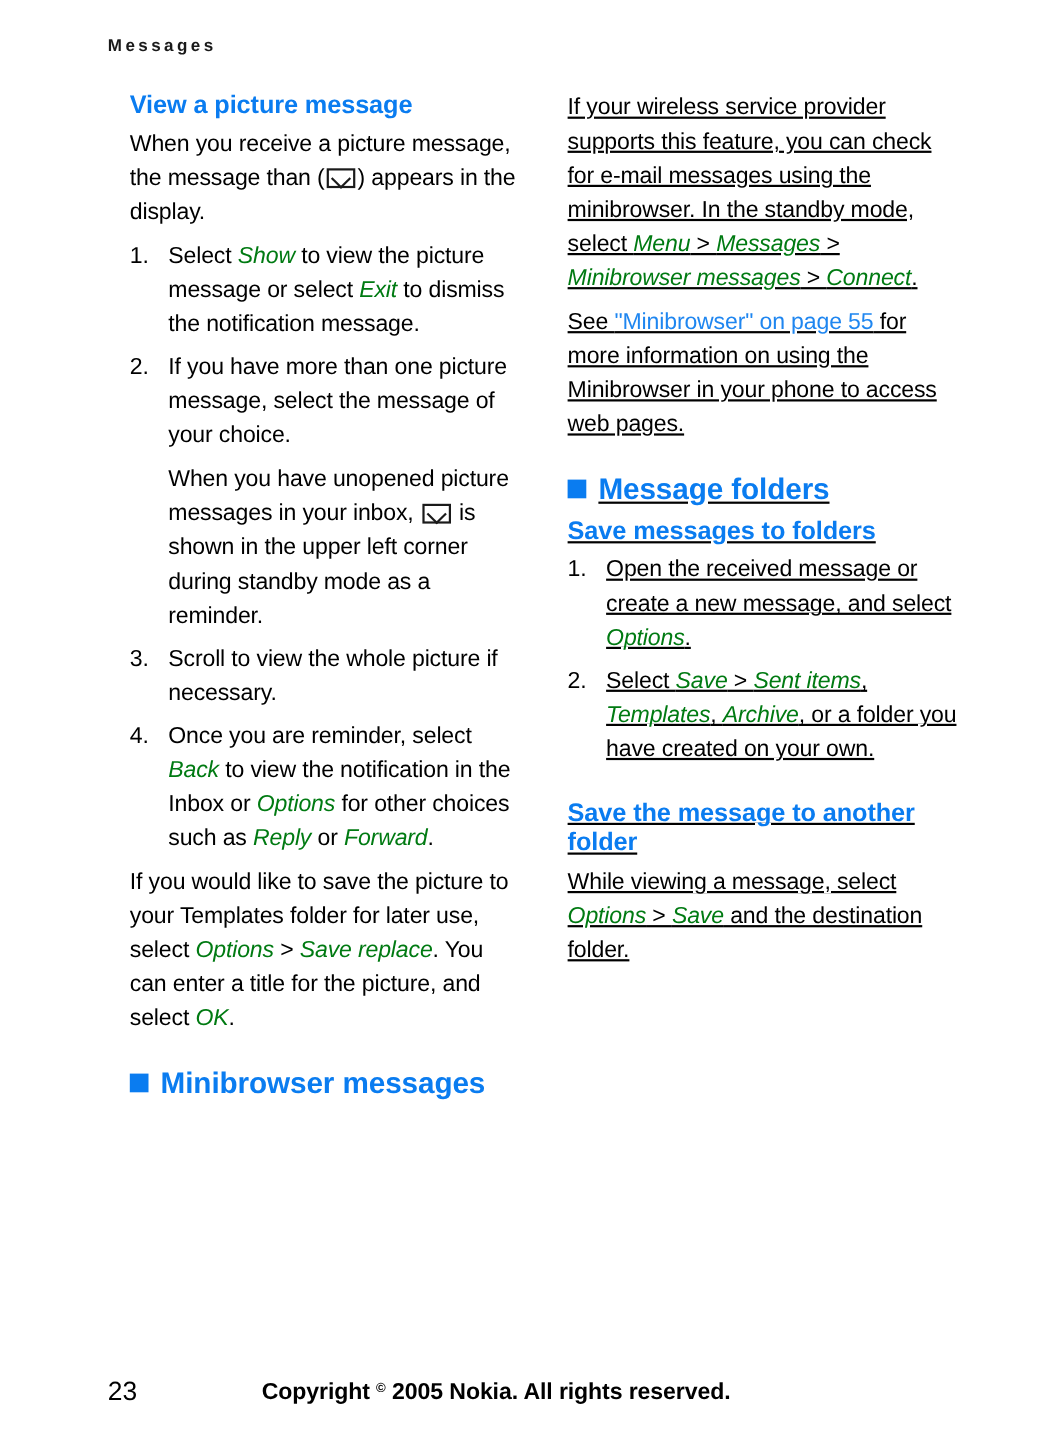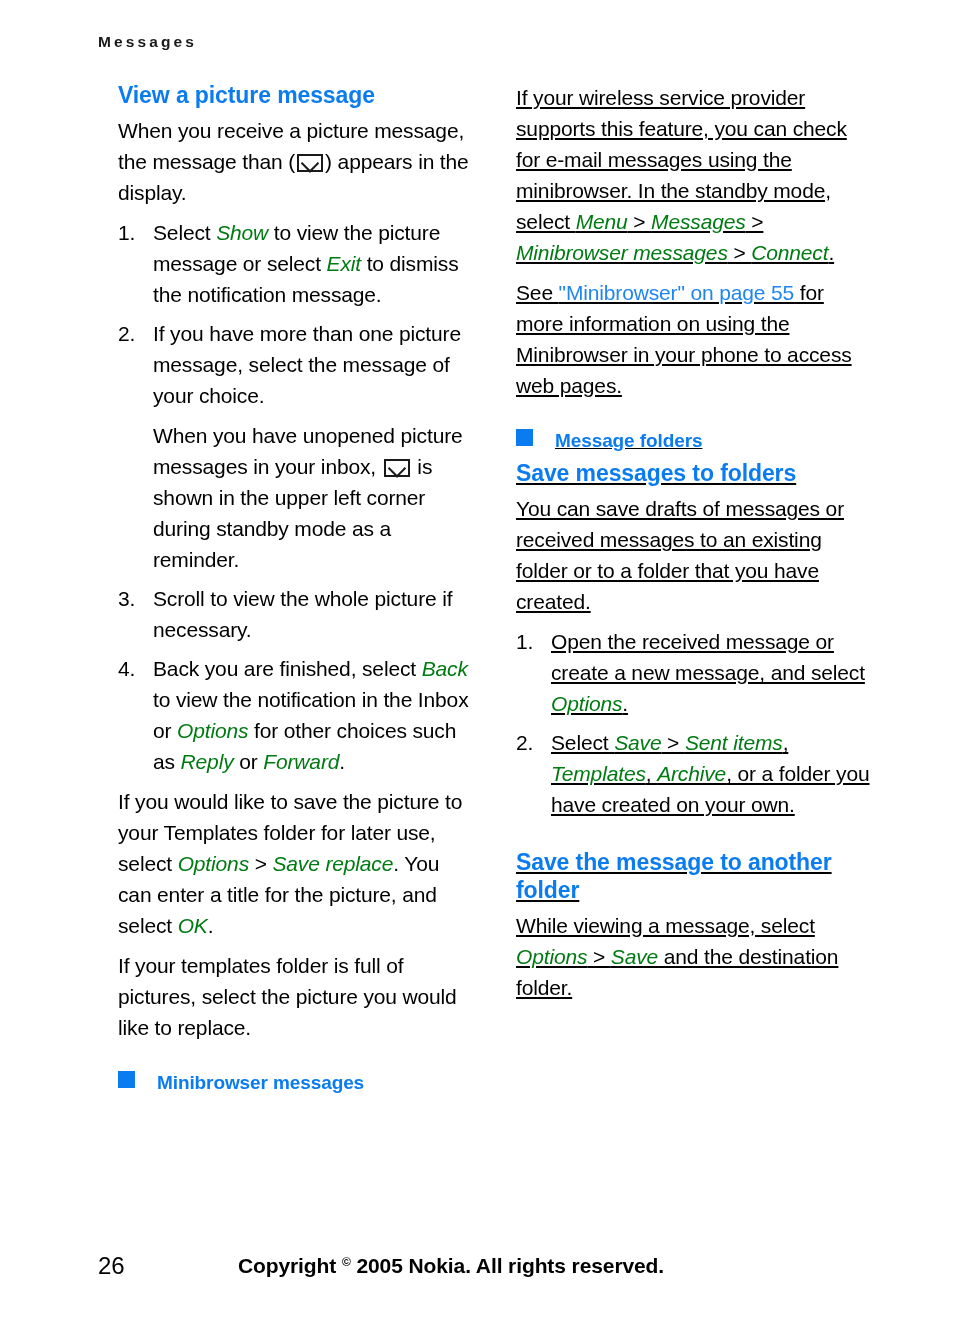--- a/index.html
+++ b/index.html
@@ -45,29 +45,29 @@
   .col {
     position: absolute;
     top: 0;
     width: 358px;
   }
   .col-left  { left: 98px; }
   .col-right { left: 496px; text-decoration: underline; }
 
   
   h1.section-heading {
-    font-size: 19px;
+    font-size: 27px;
     font-weight: bold;
     color: #0a7cf0;
     margin: 0 0 9px 0;
     line-height: 1.12;
     letter-spacing: -0.1px;
     display: flex;
     align-items: baseline;
-    gap: 22px;
+    gap: 11px;
   }
   .sq-bullet {
     display: inline-block;
     width: 17px;
     height: 17px;
     background: #0a7cf0;
     flex: 0 0 auto;
     position: relative;
     top: -1px;
   }
@@ -204,28 +204,27 @@
         <li>
           <span class="li-num">2.</span><span>If you have more than one picture message, select the message of your choice.</span>
           <div class="sub-para"><span>When you have unopened picture messages in your inbox, </span><span class="envelope-icon"></span><span> is shown in the upper left corner during standby mode as a reminder.</span></div>
         </li>
 
         <li>
           <span class="li-num">3.</span><span>Scroll to view the whole picture if necessary.</span>
         </li>
 
         <li>
-          <span class="li-num">4.</span><span>Back you are finished, select </span><span class="ui-term">Back</span><span> to view the notification in the Inbox or </span><span class="ui-term">Options</span><span> for other choices such as </span><span class="ui-term">Reply</span><span> or </span><span class="ui-term">Forward</span><span>.</span>
+          <span class="li-num">4.</span><span>Once you are reminder, select </span><span class="ui-term">Back</span><span> to view the notification in the Inbox or </span><span class="ui-term">Options</span><span> for other choices such as </span><span class="ui-term">Reply</span><span> or </span><span class="ui-term">Forward</span><span>.</span>
         </li>
 
       </ol>
 
       <p class="body-text"><span>If you would like to save the picture to your Templates folder for later use, select </span><span class="ui-term">Options</span><span> &gt; </span><span class="ui-term">Save replace</span><span>. You can enter a title for the picture, and select </span><span class="ui-term">OK</span><span>.</span></p>
 
-      <p class="body-text">If your templates folder is full of pictures, select the picture you would like to replace.</p>
 
       <div class="spacer-md"></div>
 
       <h1 class="section-heading">
           <span class="sq-bullet"></span>
           <span>Minibrowser messages</span>
         </h1>
 
 
     </div>
@@ -238,21 +237,20 @@
 
       <div class="spacer-md"></div>
 
       <h1 class="section-heading">
           <span class="sq-bullet"></span>
           <span>Message folders</span>
         </h1>
 
       <h2 class="sub-heading">Save messages to folders</h2>
 
-      <p class="body-text">You can save drafts of messages or received messages to an existing folder or to a folder that you have created.</p>
 
       <ol class="num-list">
 
         <li>
           <span class="li-num">1.</span><span>Open the received message or create a new message, and select </span><span class="ui-term">Options</span><span>.</span>
         </li>
 
         <li>
           <span class="li-num">2.</span><span>Select </span><span class="ui-term">Save</span><span> &gt; </span><span class="ui-term">Sent items</span><span>, </span><span class="ui-term">Templates</span><span>, </span><span class="ui-term">Archive</span><span>, or a folder you have created on your own.</span>
         </li>
@@ -263,17 +261,17 @@
 
       <h2 class="sub-heading">Save the message to another folder</h2>
 
       <p class="body-text"><span>While viewing a message, select </span><span class="ui-term">Options</span><span> &gt; </span><span class="ui-term">Save</span><span> and the destination folder.</span></p>
 
     </div>
 
   </div>
 
   <div class="footer">
-    <div class="footer-page-number">26</div>
+    <div class="footer-page-number">23</div>
     <div class="footer-copyright"><span>Copyright </span><sup>©</sup><span> 2005 Nokia. All rights reserved.</span></div>
   </div>
 
 </div>
 
 </body></html>

